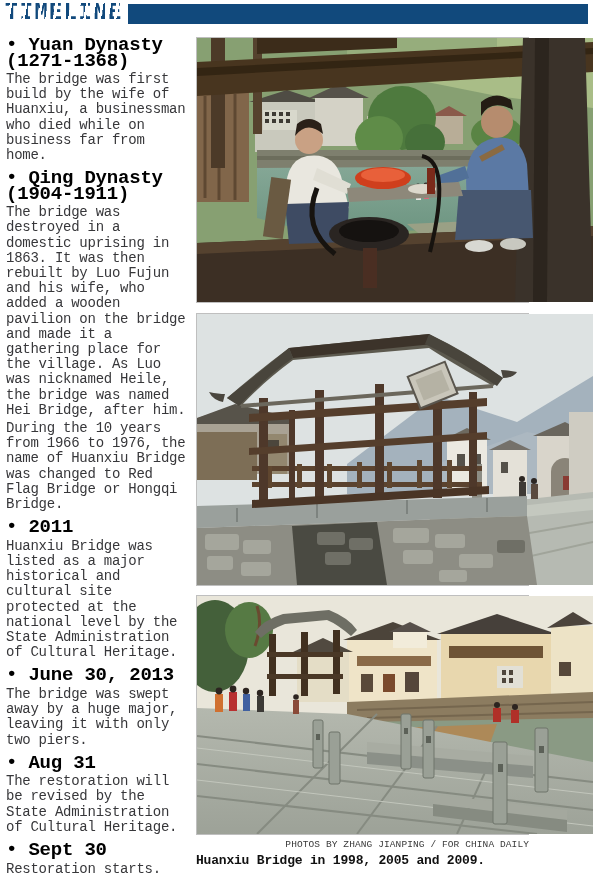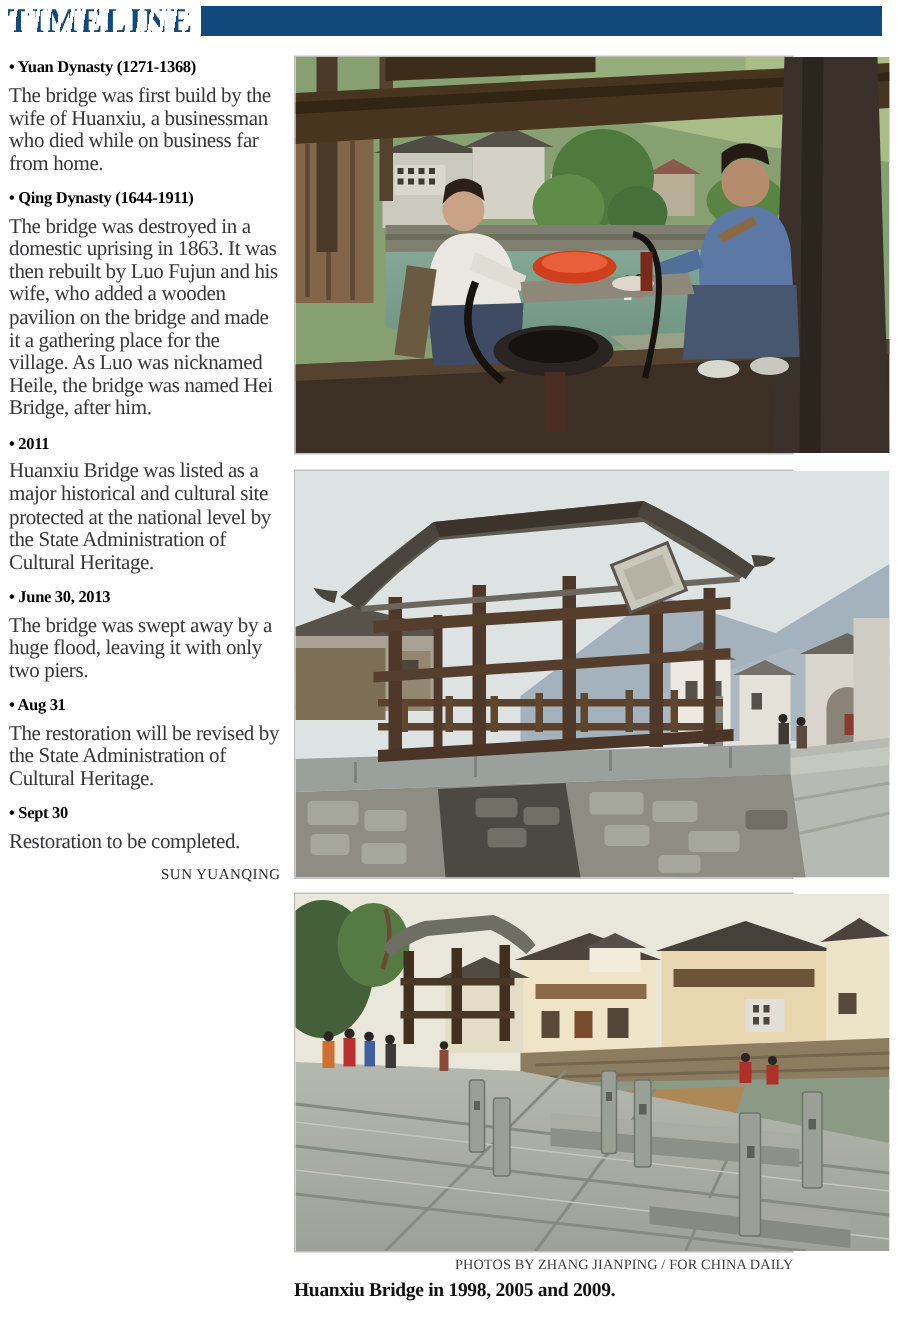--- a/index.html
+++ b/index.html
@@ -1,18 +1,18 @@
 <!DOCTYPE html>
 <html style="--accent: #11497c;"><head>
 <meta charset="utf-8">
 <style>
   html,body { margin:0; padding:0; background:#ffffff; }
   .page {
     position:relative; width:600px; height:879px; background:#ffffff;
-    font-family:Liberation Serif, serif; overflow:hidden;
+    font-family:Liberation Mono, monospace; overflow:hidden;
     color:#222;
   }
   
   .masthead { position:absolute; left:5px; top:3px; width:583px; height:22px;
     display:flex; align-items:center; }
   .masthead-title {
     position:relative; font-size:22px; font-weight:900; line-height:22px;
     color:var(--accent,#11497c); letter-spacing:1.5px; white-space:nowrap;
     transform:scaleY(1.05);
   }
@@ -21,21 +21,21 @@
     content:""; position:absolute; inset:-1px 0;
     background:repeating-linear-gradient(100deg,
       transparent 0px, transparent 5px, #ffffff 5px, #ffffff 7.5px);
     pointer-events:none;
   }
   .masthead-bar { flex:1; height:20px; background:var(--accent,#11497c); margin-left:5px; }
 
   
   .timeline-col { position:absolute; left:6px; top:36px; width:183px; }
   .entry-heading {
-    font-size:11px; font-weight:bold; color:#000; line-height:15.5px;
+    font-size:19px; font-weight:bold; color:#000; line-height:15.5px;
     margin-top:8px; letter-spacing:-0.2px;
   }
   .entry:first-child .entry-heading { margin-top:2px; }
   .entry-body {
     font-size:14px; color:#37373a; line-height:15.2px; margin-top:3px;
     letter-spacing:-0.25px;
   }
   .byline { text-align:right; font-size:10px; color:#2b2b2b; margin-top:9px;
     letter-spacing:0.3px; padding-right:2px; }
 
@@ -59,39 +59,41 @@
     <div class="masthead-title">TIMELINE</div>
     <div class="masthead-bar"></div>
   </div>
 
   <div class="timeline-col">
     <div class="entry">
       <div class="entry-heading">• Yuan Dynasty (1271-1368)</div>
       <div class="entry-body">The bridge was first build by the wife of Huanxiu, a businessman who died while on business far from home.</div>
     </div>
     <div class="entry">
-      <div class="entry-heading">• Qing Dynasty (1644-1911)</div>
+      <div class="entry-heading">• Qing Dynasty (1904-1911)</div>
       <div class="entry-body">The bridge was destroyed in a domestic uprising in 1863. It was then rebuilt by Luo Fujun and his wife, who added a wooden pavilion on the bridge and made it a gathering place for the village. As Luo was nicknamed Heile, the bridge was named Hei Bridge, after him.</div>
     </div>
     <div class="entry">
+      <div class="entry-body">During the 10 years from 1966 to 1976, the name of Huanxiu Bridge was changed to Red Flag Bridge or Hongqi Bridge.</div>
     </div>
     <div class="entry">
       <div class="entry-heading">• 2011</div>
       <div class="entry-body">Huanxiu Bridge was listed as a major historical and cultural site protected at the national level by the State Administration of Cultural Heritage.</div>
     </div>
     <div class="entry">
       <div class="entry-heading">• June 30, 2013</div>
-      <div class="entry-body">The bridge was swept away by a huge flood, leaving it with only two piers.</div>
+      <div class="entry-body">The bridge was swept away by a huge major, leaving it with only two piers.</div>
     </div>
     <div class="entry">
       <div class="entry-heading">• Aug 31</div>
       <div class="entry-body">The restoration will be revised by the State Administration of Cultural Heritage.</div>
     </div>
     <div class="entry">
       <div class="entry-heading">• Sept 30</div>
+      <div class="entry-body">Restoration starts.</div>
     </div>
     <div class="entry">
       <div class="entry-body">Restoration to be completed.</div>
     </div>
     <div class="byline">SUN YUANQING</div>
   </div>
 
   <div class="photos-col">
 
     <div class="photo photo-1">

